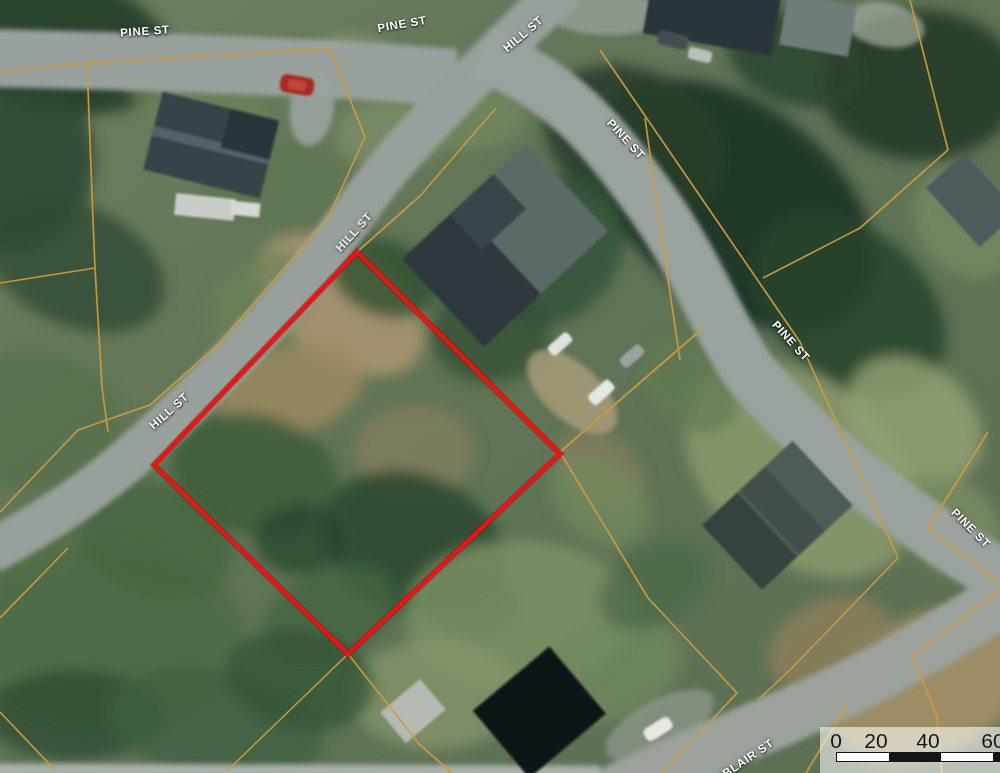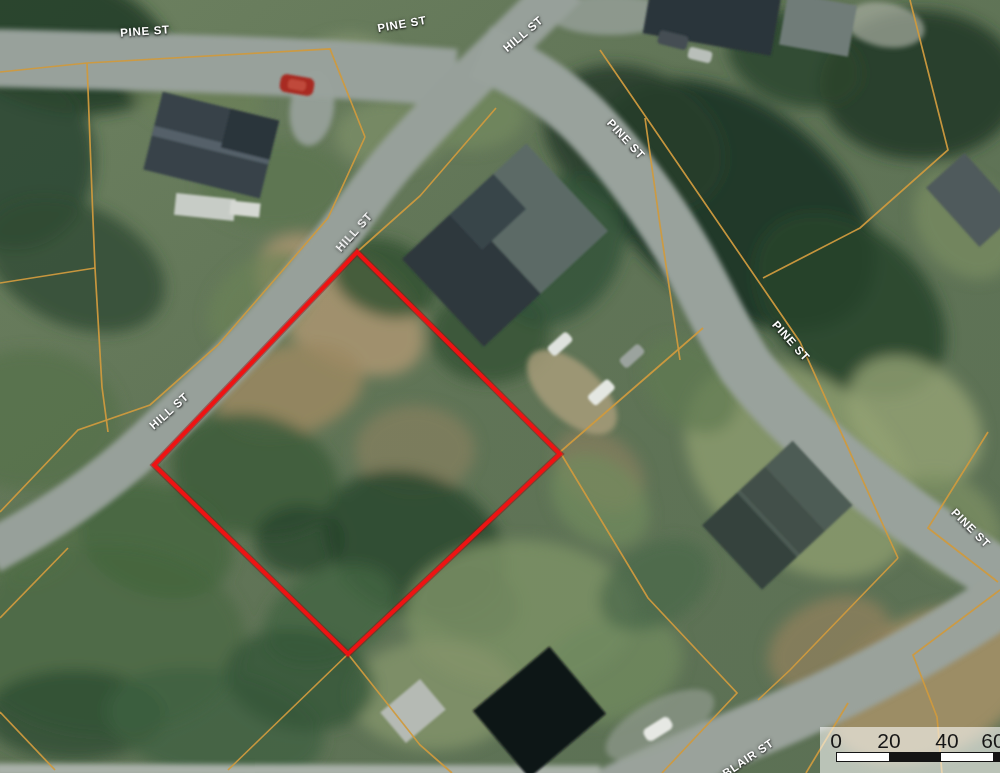--- a/index.html
+++ b/index.html
@@ -191,22 +191,22 @@
       <div class="street-label" style="left: 354px; top: 232px; transform: translate(-50%, -50%) rotate(-48deg);">HILL ST</div>
       <div class="street-label" style="left: 791px; top: 341px; transform: translate(-50%, -50%) rotate(48deg);">PINE ST</div>
       <div class="street-label" style="left: 169px; top: 411px; transform: translate(-50%, -50%) rotate(-42deg);">HILL ST</div>
       <div class="street-label" style="left: 971px; top: 528px; transform: translate(-50%, -50%) rotate(45deg);">PINE ST</div>
       <div class="street-label" style="left: 748px; top: 758px; transform: translate(-50%, -50%) rotate(-34deg);">BLAIR ST</div>
     </div>
 
   <div id="scalebar" class="scalebar" style="left: 820px; top: 727px; width: 190px; height: 50px; background: rgba(255, 255, 255, 0.58);">
     <div id="scale-ticks">
         <span class="scale-tick" style="left: 16px; top: 3px;">0</span>
-        <span class="scale-tick" style="left: 69px; top: 3px;">20</span>
-        <span class="scale-tick" style="left: 127px; top: 3px;">40</span>
+        <span class="scale-tick" style="left: 56px; top: 3px;">20</span>
+        <span class="scale-tick" style="left: 108px; top: 3px;">40</span>
         <span class="scale-tick" style="left: 173px; top: 3px;">60</span>
       </div>
     <div id="scale-bar-wrap" class="scale-bar-wrap" style="left: 16px; top: 25px; height: 8px;">
         <div class="scale-seg" style="width: 52px; background: rgb(255, 255, 255);"></div>
         <div class="scale-seg" style="width: 52px; background: rgb(20, 20, 20);"></div>
         <div class="scale-seg" style="width: 52px; background: rgb(255, 255, 255);"></div>
         <div class="scale-seg" style="width: 18px; background: rgb(20, 20, 20);"></div>
       </div>
   </div>
 </div>

